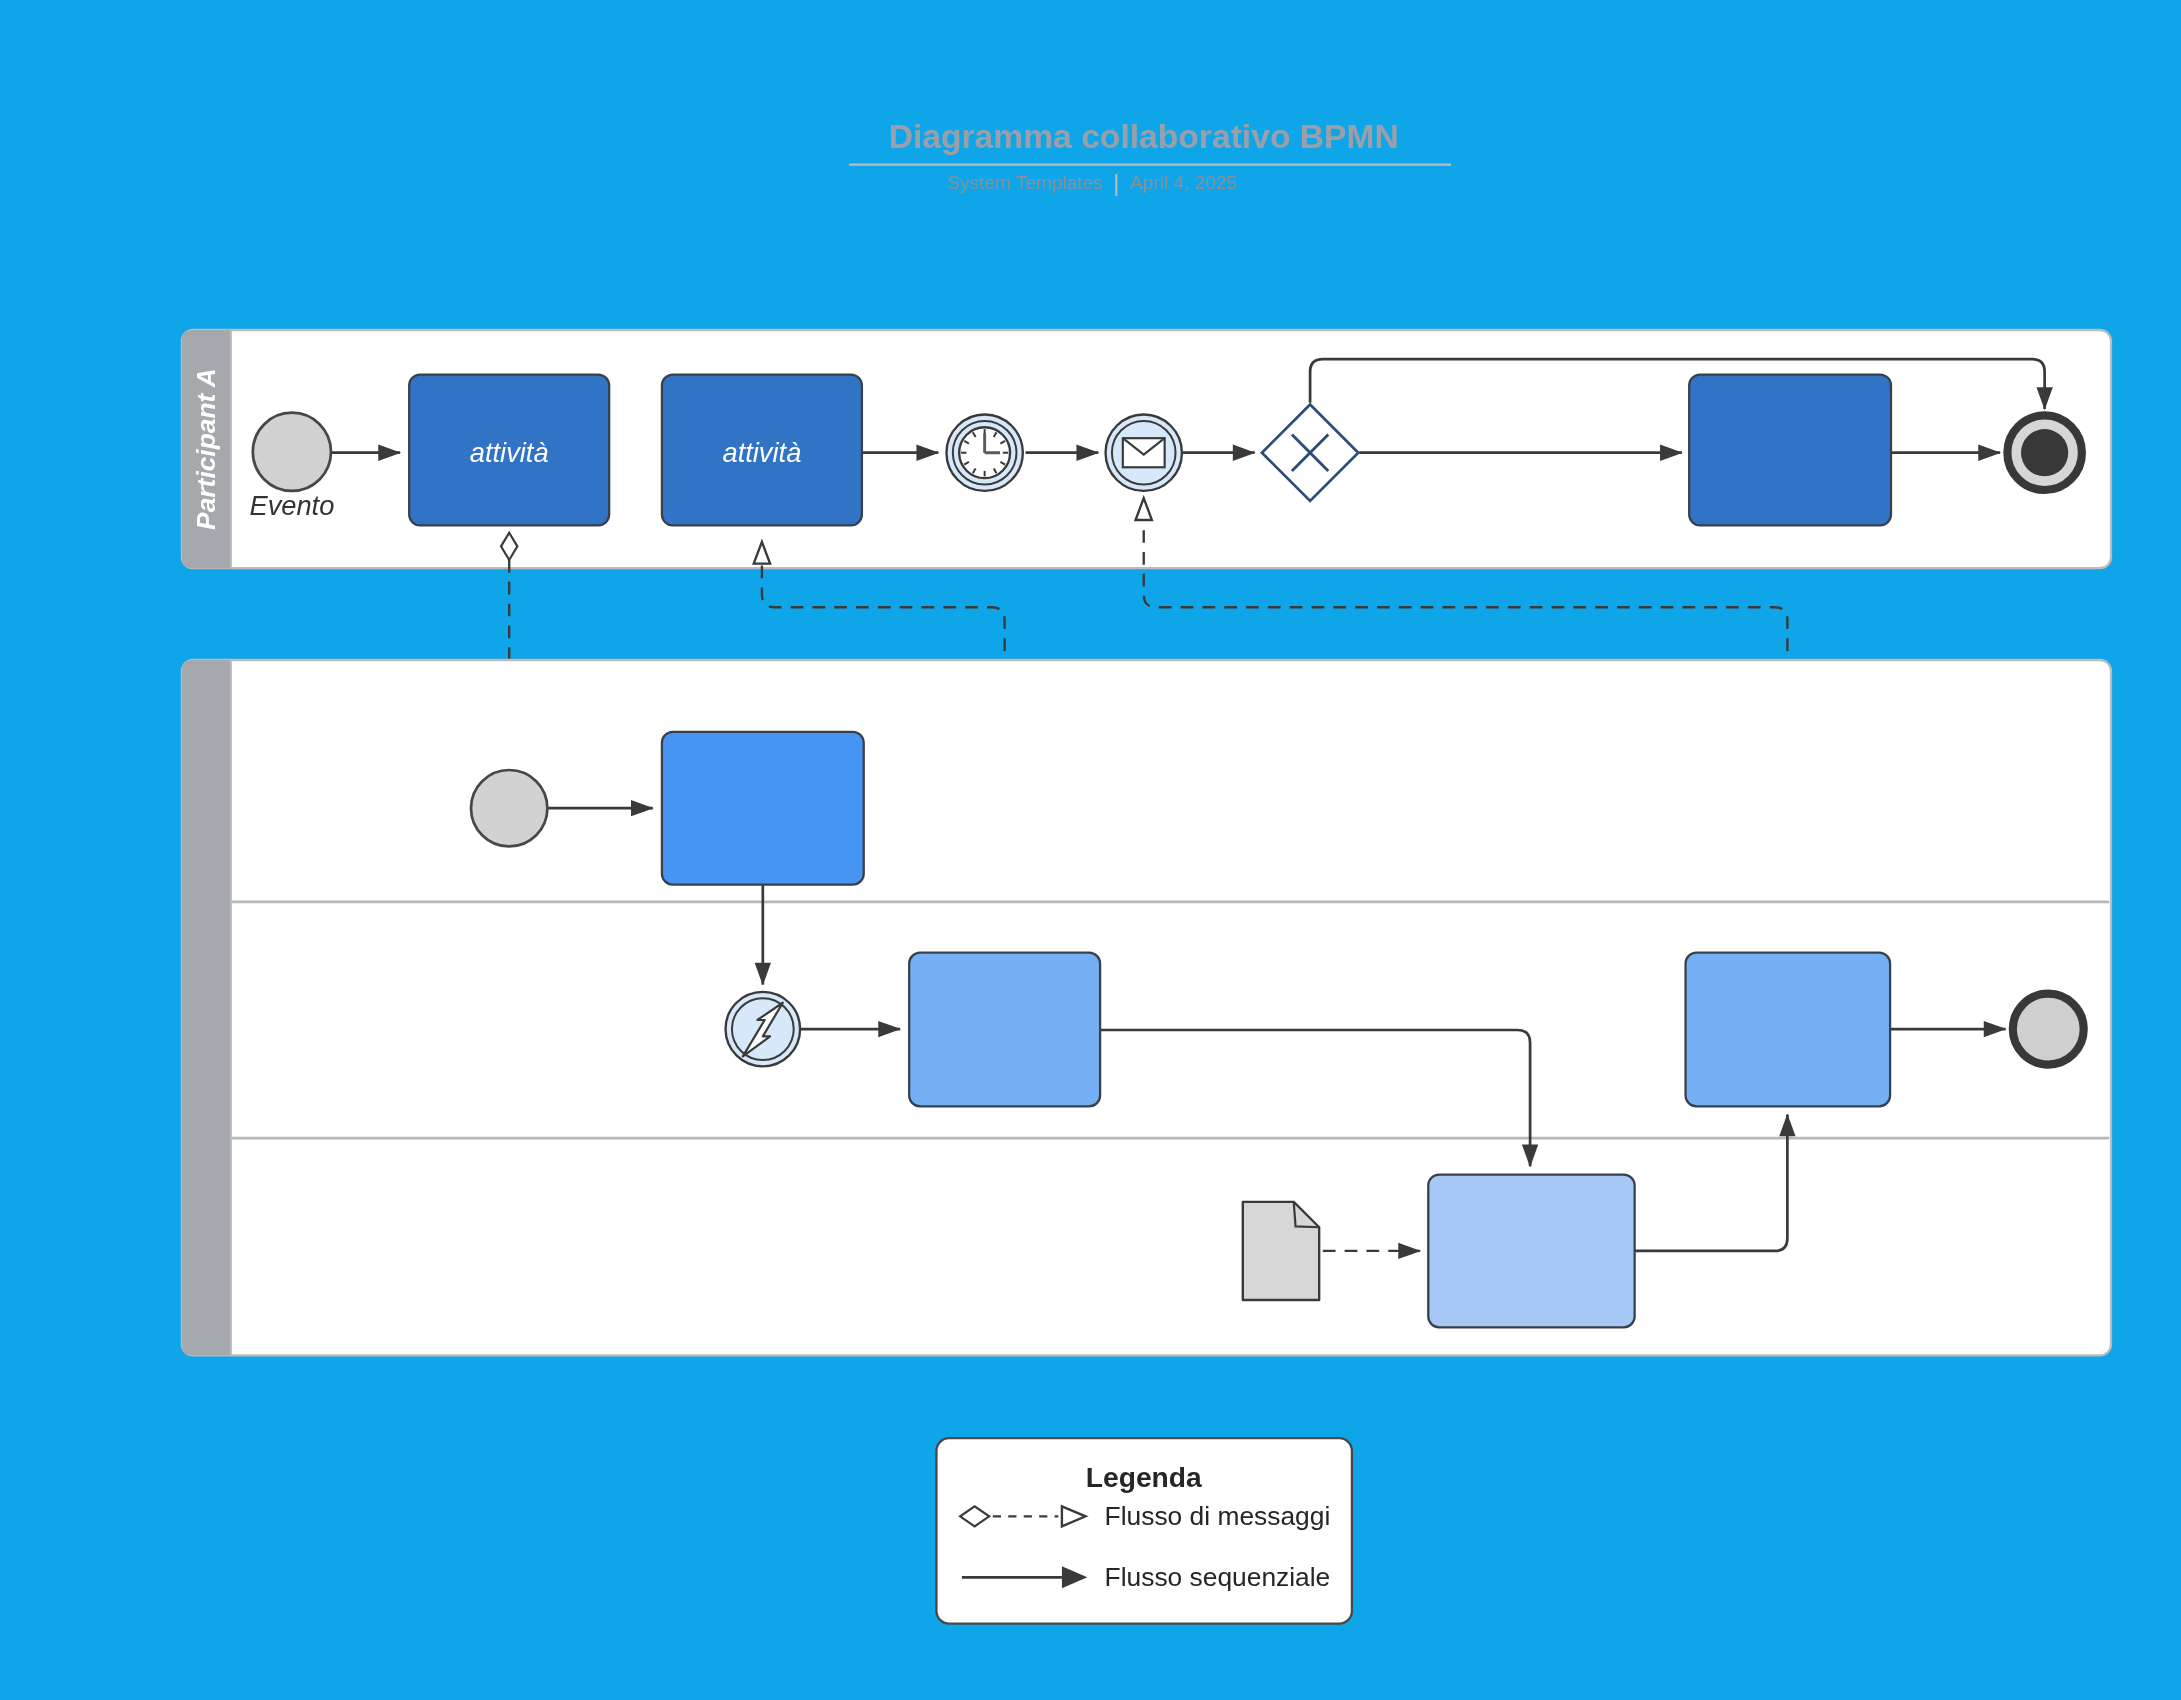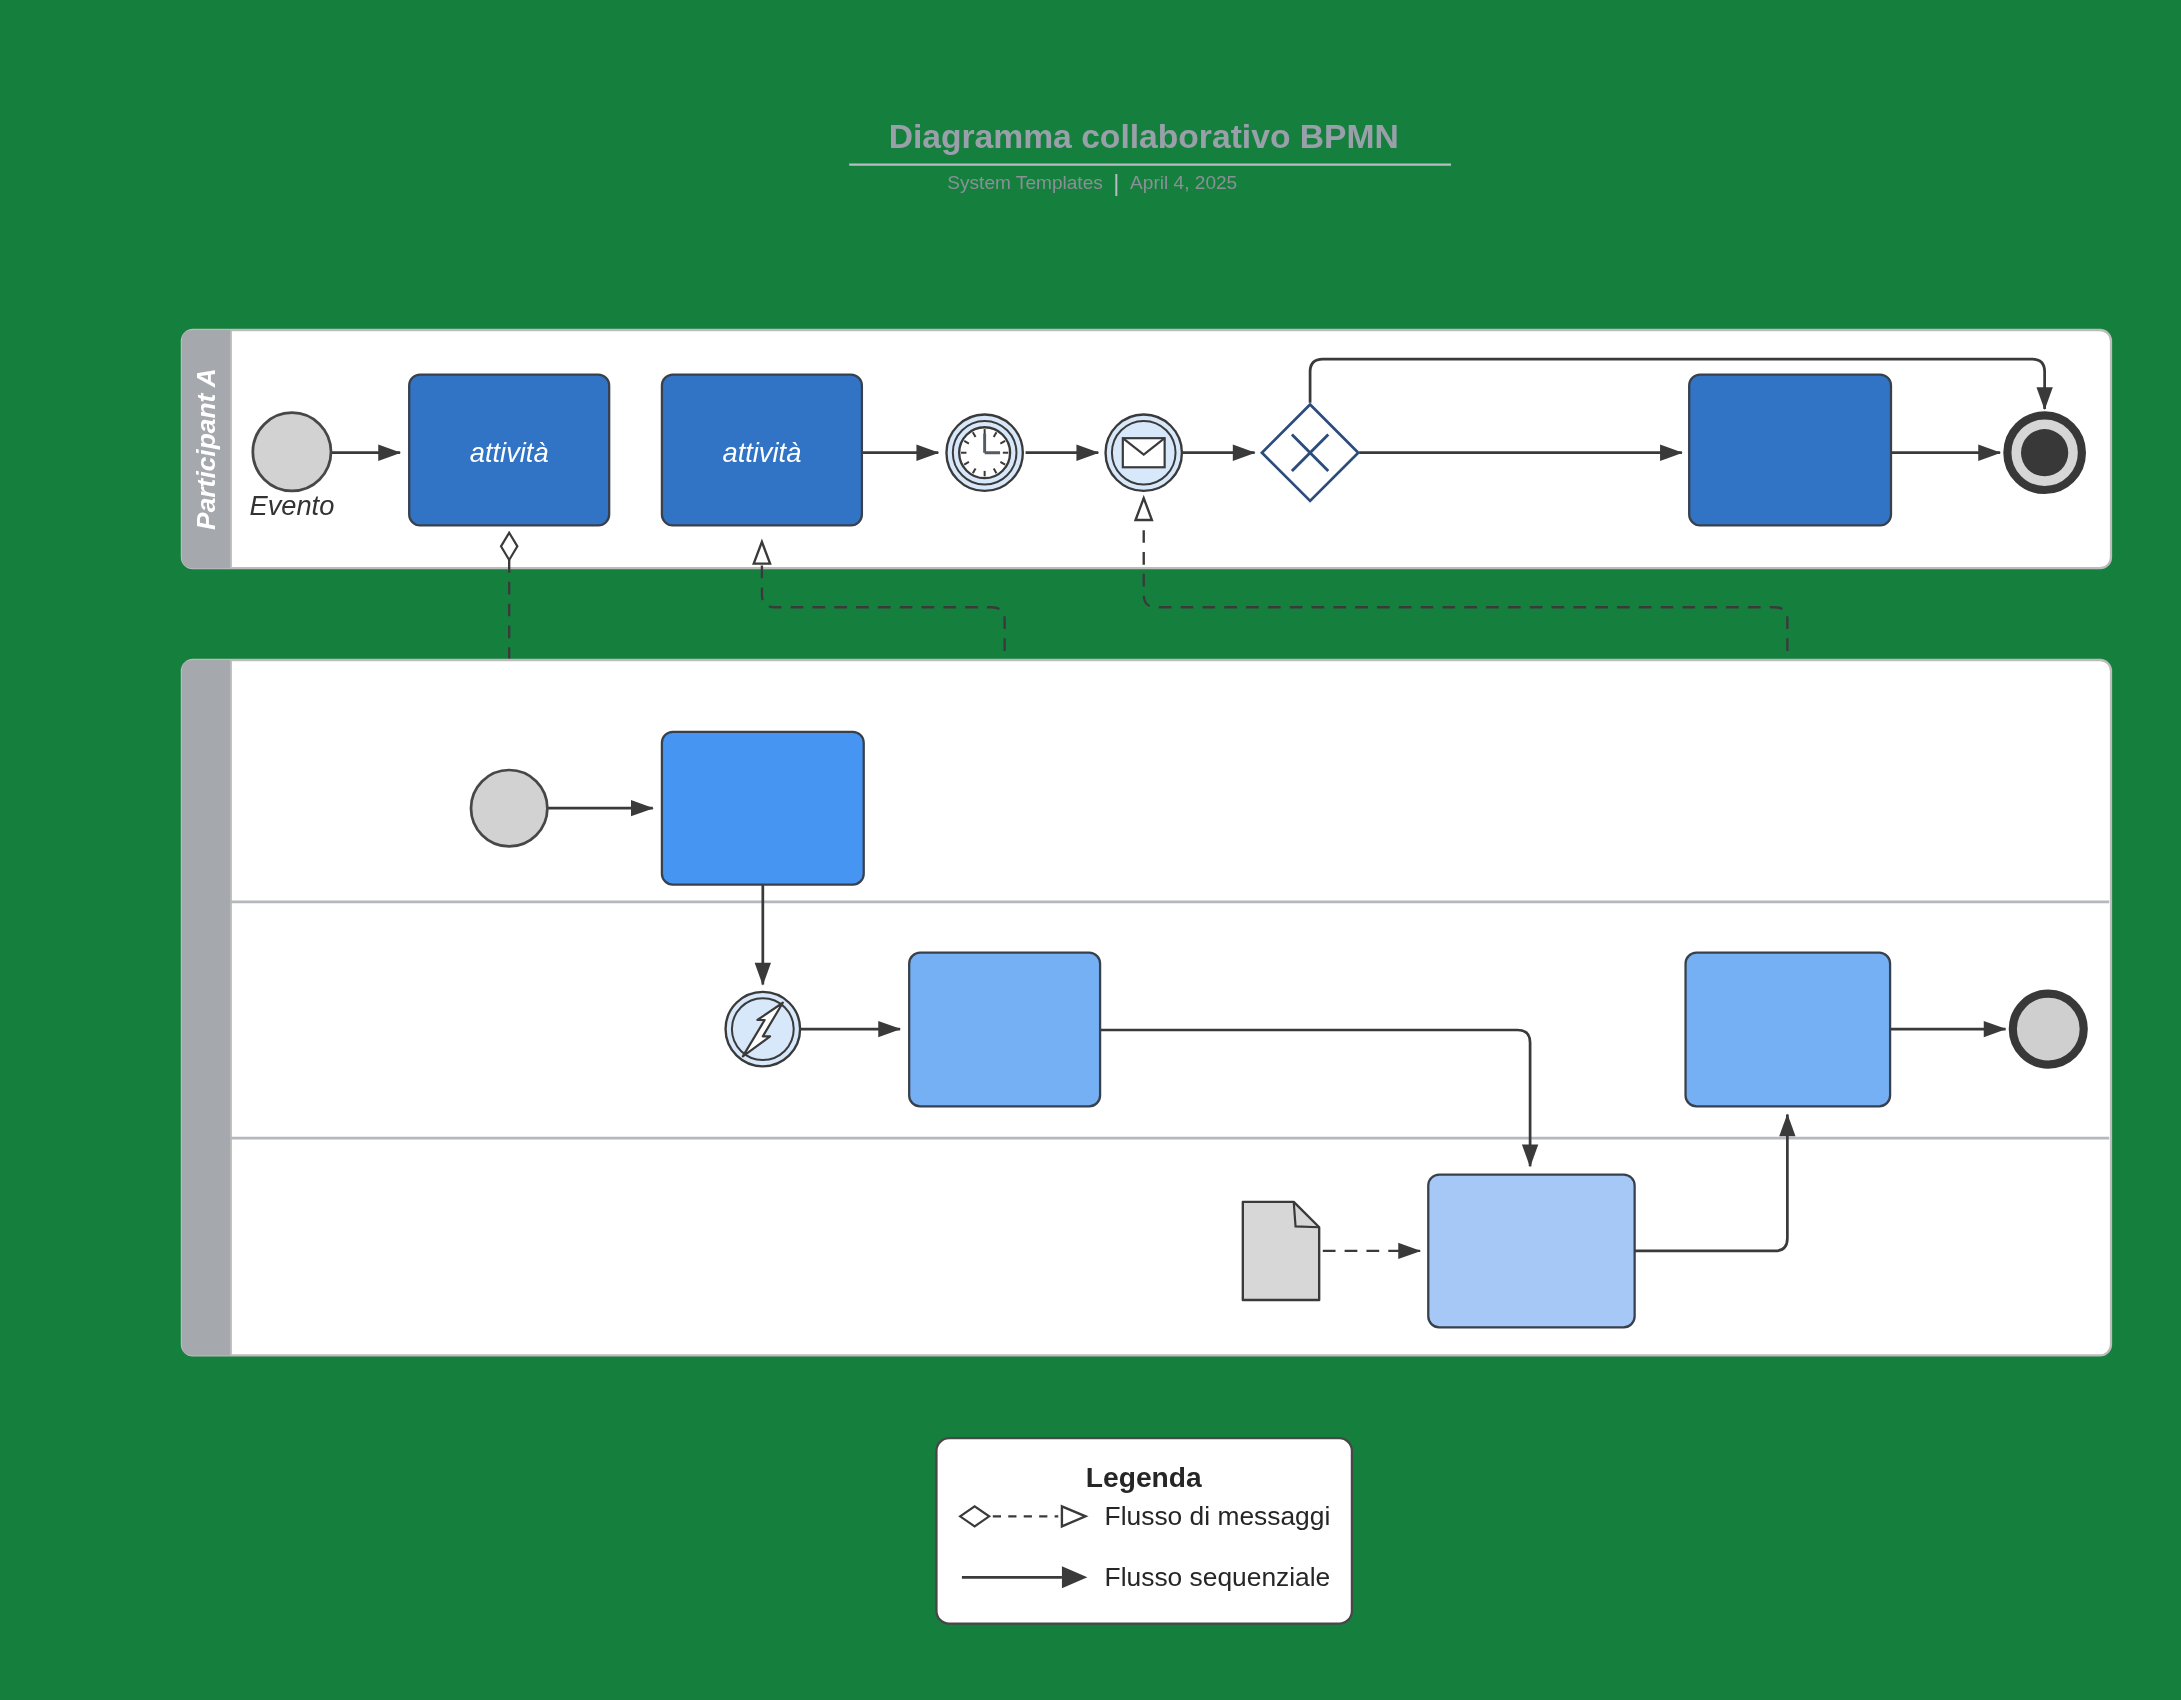--- a/index.html
+++ b/index.html
@@ -1,16 +1,16 @@
 <!DOCTYPE html>
 <html style="font-size:14.5px"><head>
 <meta charset="utf-8">
 <style>
   html,body{margin:0;padding:0;background:#ffffff;}
-  .canvas{position:relative;width:2182px;height:1700px;background:#15803d;overflow:hidden;
+  .canvas{position:relative;width:2182px;height:1700px;background:#0ea5e9;overflow:hidden;
           font-family:"Liberation Sans", sans-serif;}
   svg{position:absolute;left:0;top:0;}
   text{font-family:"Liberation Sans", sans-serif;}
   .t-title{font-size:37px;font-weight:bold;fill:#9aa0aa;}
   .t-sub{font-size:21px;fill:#8b9097;}
   .t-sep{font-size:26px;fill:#b9bdc2;}
   .t-task{font-size:30px;font-style:italic;fill:#ffffff;}
   .t-node-label{font-size:30px;font-style:italic;fill:#333333;}
   .t-pool{font-size:29px;font-weight:bold;font-style:italic;fill:#ffffff;}
   .t-legend-title{font-size:31px;font-weight:bold;fill:#262626;}

